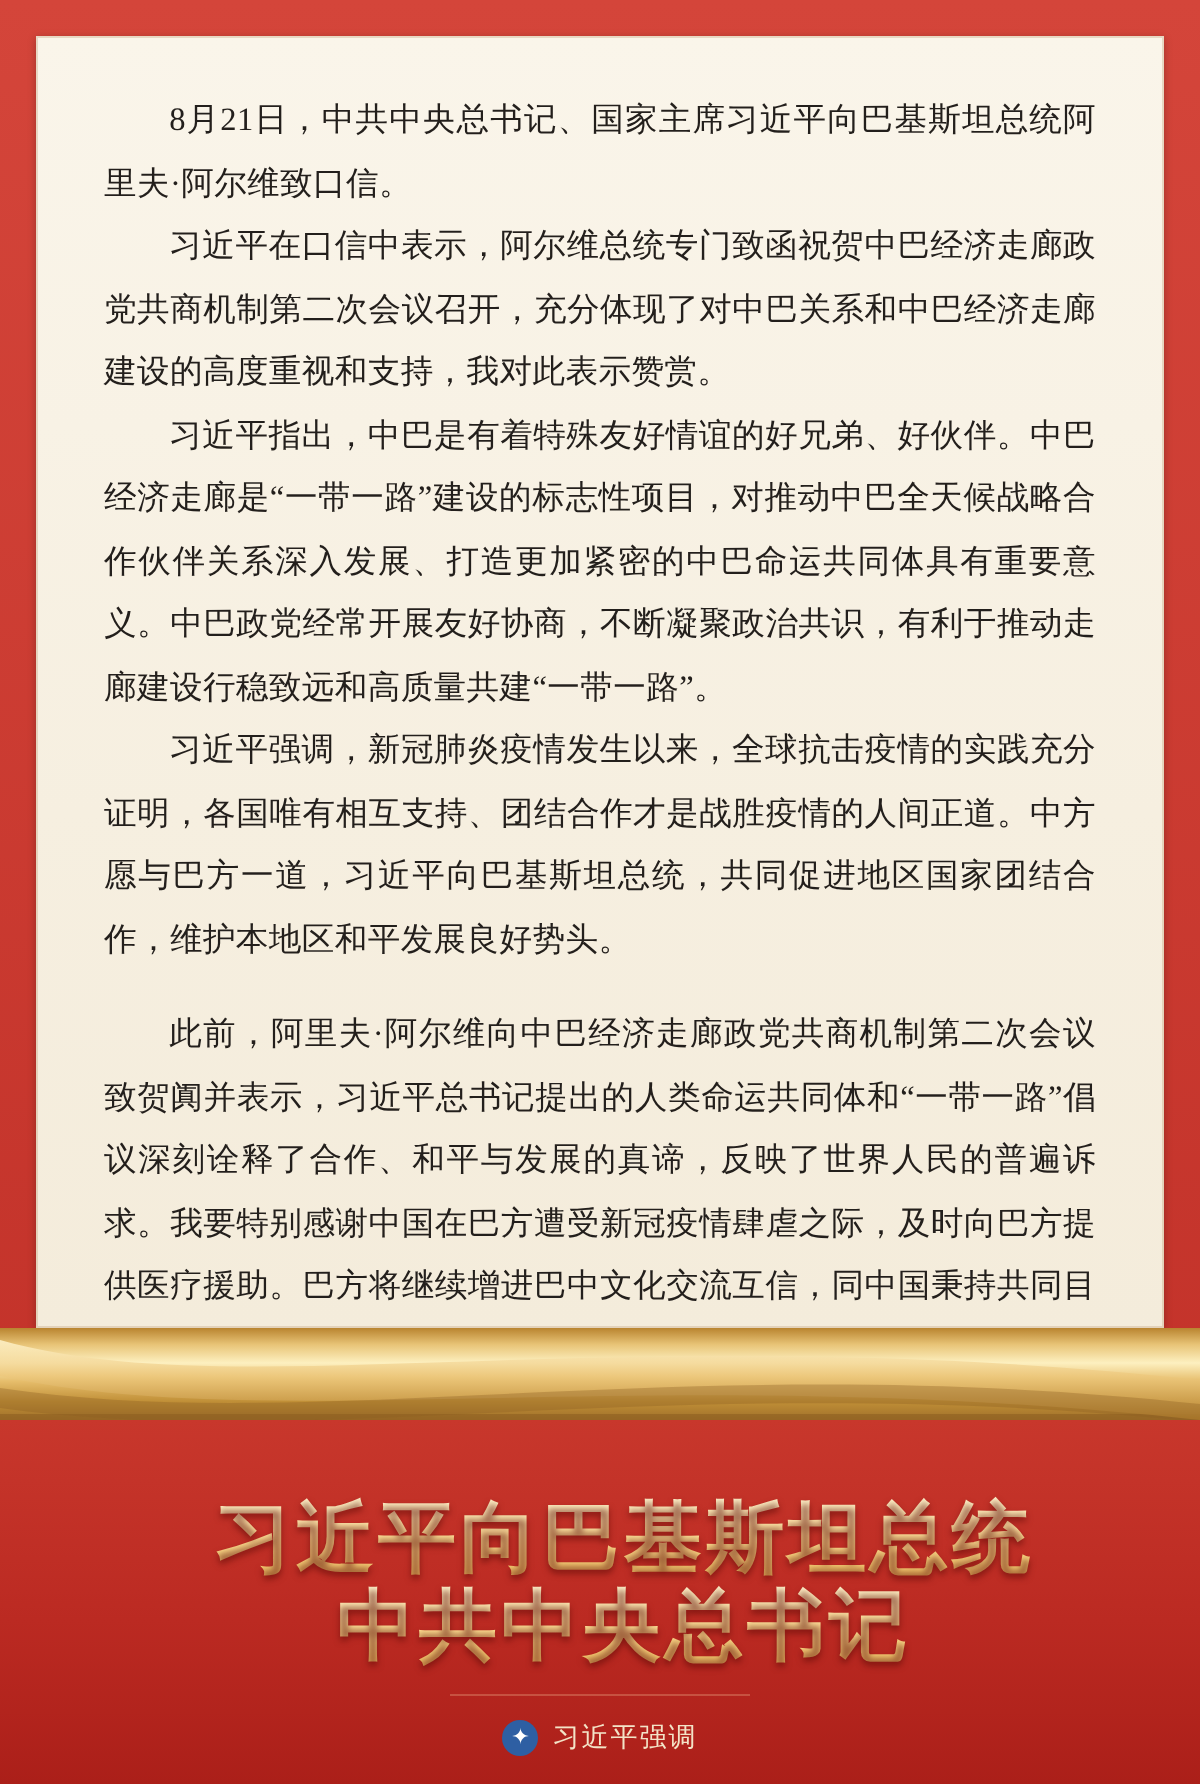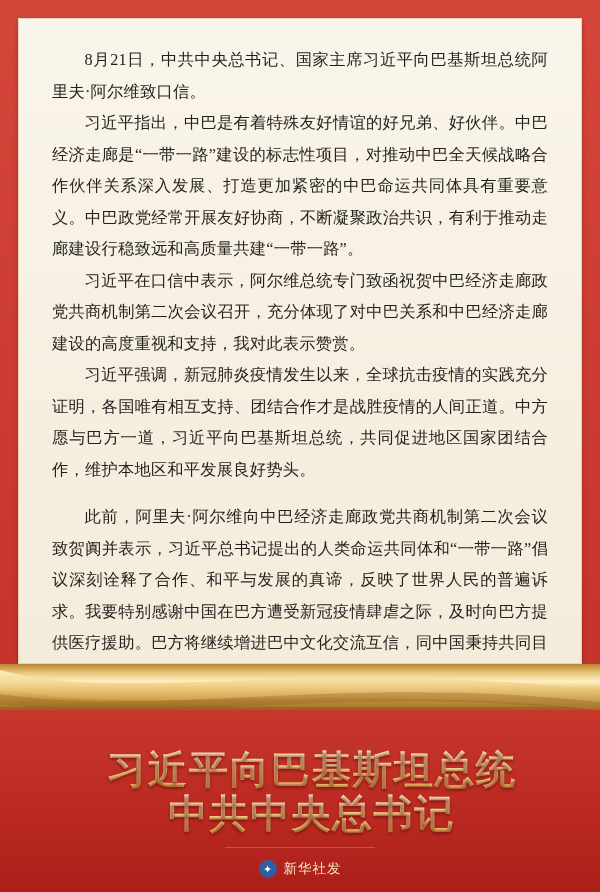--- a/index.html
+++ b/index.html
@@ -176,22 +176,22 @@
 </style>
 </head>
 <body>
 
 <div class="poster">
   <div class="frame-outer"></div>
 
   <div class="paper">
     <div class="article">
       <p>8月21日，中共中央总书记、国家主席习近平向巴基斯坦总统阿里夫·阿尔维致口信。</p>
+      <p>习近平在口信中表示，阿尔维总统专门致函祝贺中巴经济走廊政党共商机制第二次会议召开，充分体现了对中巴关系和中巴经济走廊建设的高度重视和支持，我对此表示赞赏。</p>
       <p>习近平指出，中巴是有着特殊友好情谊的好兄弟、好伙伴。中巴经济走廊是“一带一路”建设的标志性项目，对推动中巴全天候战略合作伙伴关系深入发展、打造更加紧密的中巴命运共同体具有重要意义。中巴政党经常开展友好协商，不断凝聚政治共识，有利于推动走廊建设行稳致远和高质量共建“一带一路”。</p>
-      <p>习近平在口信中表示，阿尔维总统专门致函祝贺中巴经济走廊政党共商机制第二次会议召开，充分体现了对中巴关系和中巴经济走廊建设的高度重视和支持，我对此表示赞赏。</p>
       <p>习近平强调，新冠肺炎疫情发生以来，全球抗击疫情的实践充分证明，各国唯有相互支持、团结合作才是战胜疫情的人间正道。中方愿与巴方一道，习近平向巴基斯坦总统，共同促进地区国家团结合作，维护本地区和平发展良好势头。</p>
       <p class="gap">此前，阿里夫·阿尔维向中巴经济走廊政党共商机制第二次会议致贺阗并表示，习近平总书记提出的人类命运共同体和“一带一路”倡议深刻诠释了合作、和平与发展的真谛，反映了世界人民的普遍诉求。我要特别感谢中国在巴方遭受新冠疫情肆虐之际，及时向巴方提供医疗援助。巴方将继续增进巴中文化交流互信，同中国秉持共同目标，携手致力于促进地区和平与稳定。</p>
     </div>
   </div>
   <div class="paper-shadow"></div>
 
   <div class="gold-band"></div>
   <div class="gold-swoosh">
     <svg width="600" height="60" viewBox="0 0 600 60" xmlns="http://www.w3.org/2000/svg">
       <defs>
@@ -211,15 +211,15 @@
   </div>
 
   <div class="headline">
     <span class="headline-inner">习近平向巴基斯坦总统</span>
     <span class="line2 headline-inner">中共中央总书记</span>
   </div>
 
   <div class="footer-sep"></div>
   <div class="footer">
     <span class="logo-mark">✦</span>
-    <span class="footer-text">新华社发</span>
+    <span class="footer-text">习近平强调</span>
   </div>
 </div>
 
 </body></html>

